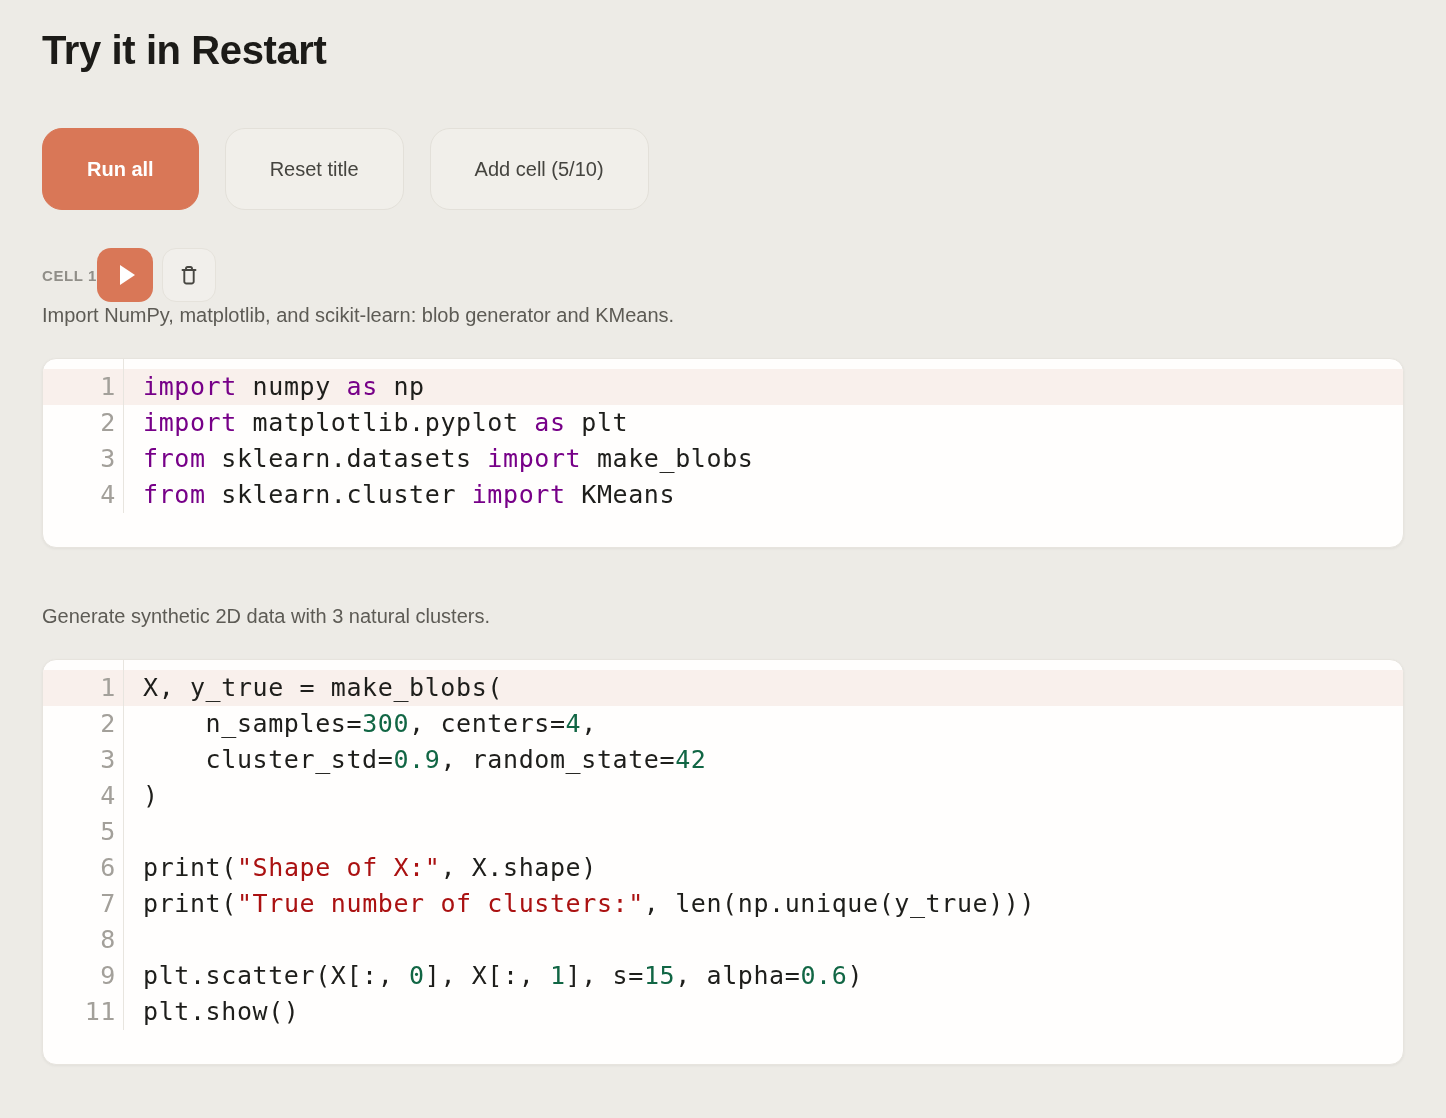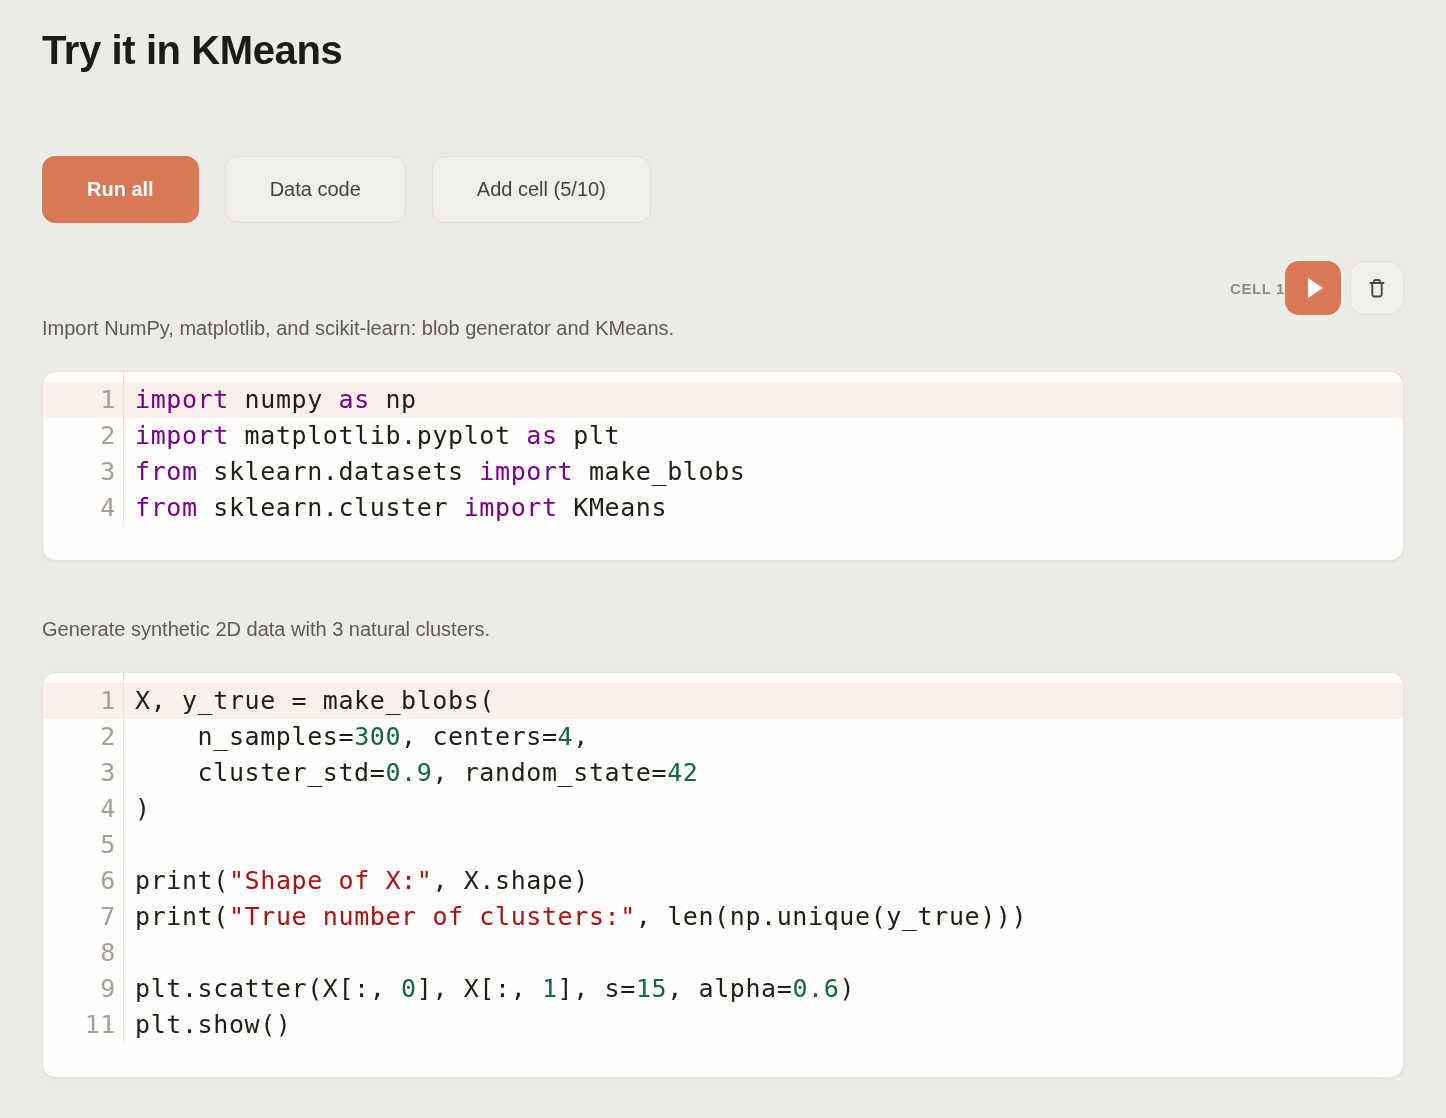--- a/index.html
+++ b/index.html
@@ -25,46 +25,45 @@
     letter-spacing:-0.4px;
     color:#1c1b18;
   }
 
   .toolbar{
     margin-top:55px;
     display:flex;
     gap:26px;
   }
   .btn{
-    height:67px;
+    height:82px;
     padding:0 44px;
-    border-radius:13px;
+    border-radius:20px;
     font-family:"Liberation Sans", sans-serif;
     font-size:20px;
     font-weight:500;
     background:#f1efea;
     border:1px solid #e3e0d9;
     color:#45443f;
     cursor:pointer;
-    margin-top:28px;
   }
   .btn.primary{
     background:var(--accent);
     border:1px solid var(--accent);
     color:#ffffff;
     font-weight:600;
   }
 
   .cell{margin-top:55px;}
   .cell:first-of-type{margin-top:38px;}
 
   .cell-header{
     display:flex;
     align-items:center;
-    justify-content:flex-end;
+    justify-content:flex-start;
     height:54px;
   }
   .cell-label{
     font-size:15px;
     font-weight:700;
     letter-spacing:0.6px;
     color:#908e88;
   }
   .cell-actions{display:flex;gap:9px;align-items:center;}
   .run-btn{
@@ -123,35 +122,35 @@
     white-space:pre;
   }
   .code-row.hl{background:var(--hl);}
   .ln{
     flex:none;
     width:80px;
     text-align:right;
     padding-right:7px;
     color:#a3a09a;
   }
-  .cd{padding-left:12px;color:#1e1e1b;}
+  .cd{padding-left:20px;color:#1e1e1b;}
   .kw{color:var(--kw);}
   .str{color:var(--str);}
   .num{color:var(--num);}
 </style>
 </head>
 <body>
 
 <div class="page">
 
-  <h1 class="page-title">Try it in KMeans</h1>
+  <h1 class="page-title">Try it in Restart</h1>
 
   <div class="toolbar">
     <button class="btn primary">Run all</button>
-    <button class="btn">Data code</button>
+    <button class="btn">Reset title</button>
     <button class="btn">Add cell (5/10)</button>
   </div>
 
   <section class="cell">
     <div class="cell-header">
       <span class="cell-label">CELL 1</span>
       <div class="cell-actions">
         <button class="run-btn">
           <span class="play"></span>
         </button>

